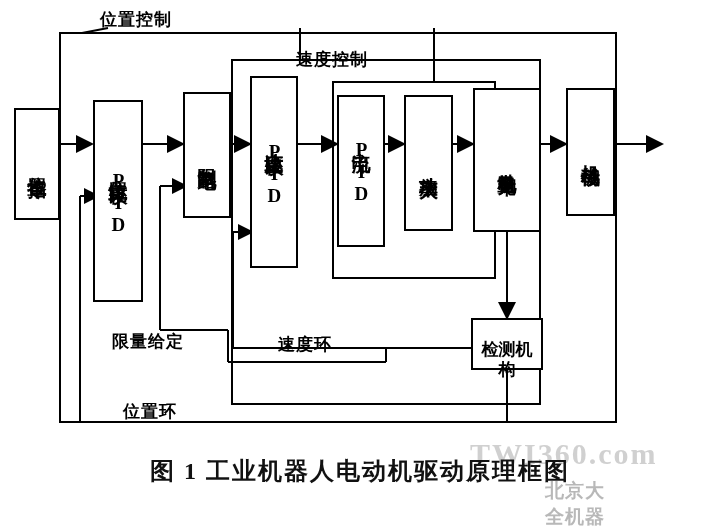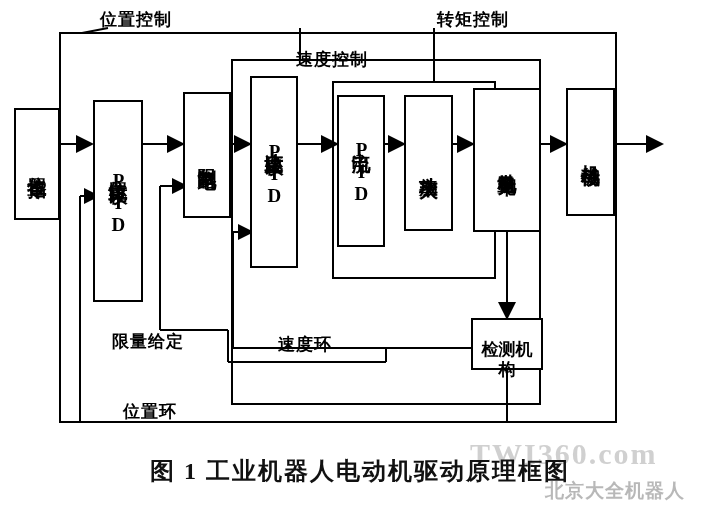--- a/index.html
+++ b/index.html
@@ -3,21 +3,21 @@
 <meta charset="utf-8">
 <style>
   html,body{margin:0;padding:0;}
   body{
     width:720px;height:528px;
     background:#ffffff;
     font-family:"Liberation Serif", serif;
     overflow:hidden;
     position:relative;
   }
-  #stage{position:absolute;left:0;top:0;width:720px;height:528px;}
+  #stage{position:absolute;left:0;top:0;width:616px;height:528px;}
   .lbl{position:absolute;white-space:nowrap;color:#000;}
   
   .box{
     position:absolute;
     border:2px solid #000;
     background:#fff;
     box-sizing:border-box;
     display:flex;
     align-items:center;
     justify-content:center;
@@ -107,21 +107,20 @@
     <line x1="160" y1="330" x2="160" y2="186" stroke="#000" stroke-width="2"></line>
     <line x1="160" y1="186" x2="186" y2="186" stroke="#000" stroke-width="2" marker-end="url(#arrs)"></line>
     <line x1="160" y1="330" x2="228" y2="330" stroke="#000" stroke-width="2"></line>
     <line x1="228" y1="330" x2="228" y2="362" stroke="#000" stroke-width="2"></line>
     <line x1="228" y1="362" x2="386" y2="362" stroke="#000" stroke-width="2"></line>
     <line x1="386" y1="362" x2="386" y2="348" stroke="#000" stroke-width="2"></line>
   </svg>
 
   <div class="lbl toplabel" style="left:100px;top:8px;">位置控制</div>
   <div class="lbl toplabel" style="left:296px;top:8px;margin-top:40px;">速度控制</div>
-  <div class="lbl toplabel" style="left:437px;top:8px;">转矩控制</div>
 
   <div class="box" style="left:14px;top:108px;width:46px;height:112px;">
     <span class="vtext" style="font-size:19px;">位置指令</span>
   </div>
 
   <div class="box" style="left:93px;top:100px;width:50px;height:202px;">
     <span class="vtext" style="font-size:19px;">位置比较PID</span>
   </div>
 
   <div class="box" style="left:183px;top:92px;width:48px;height:126px;">

